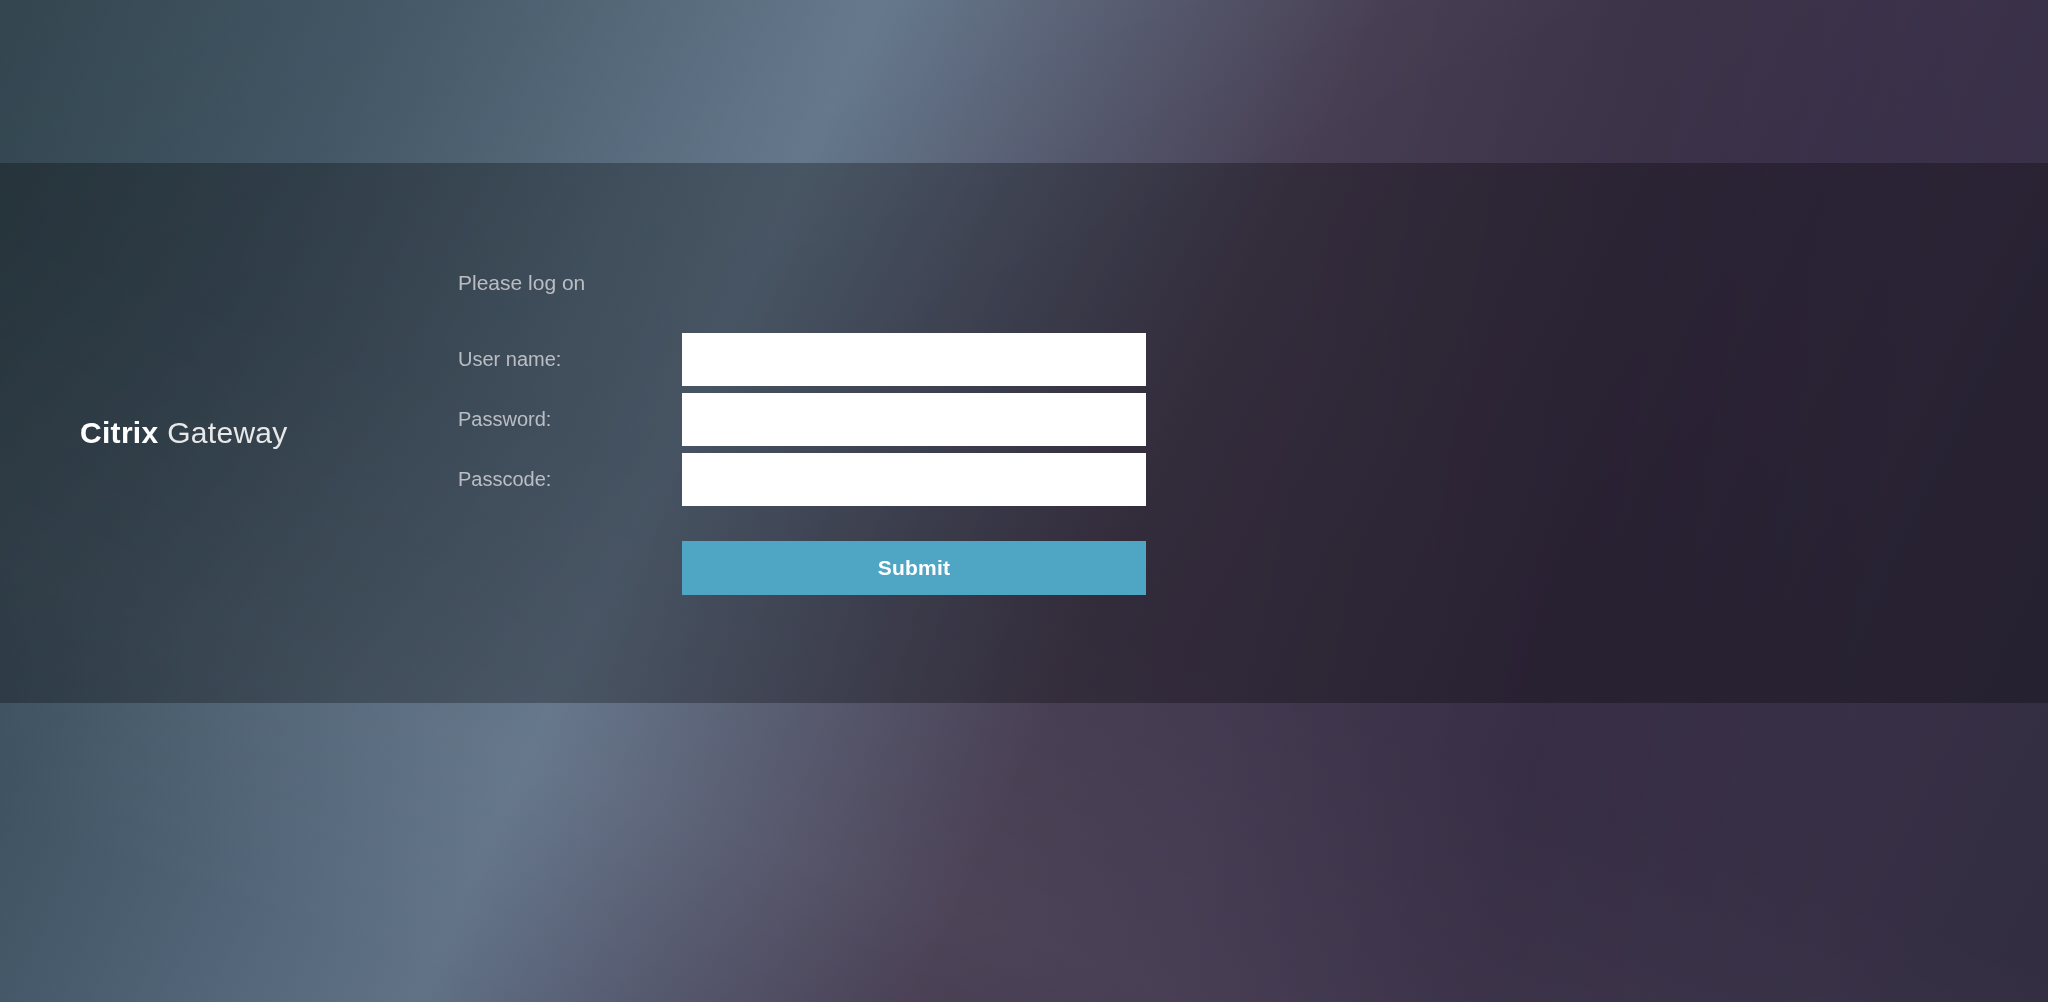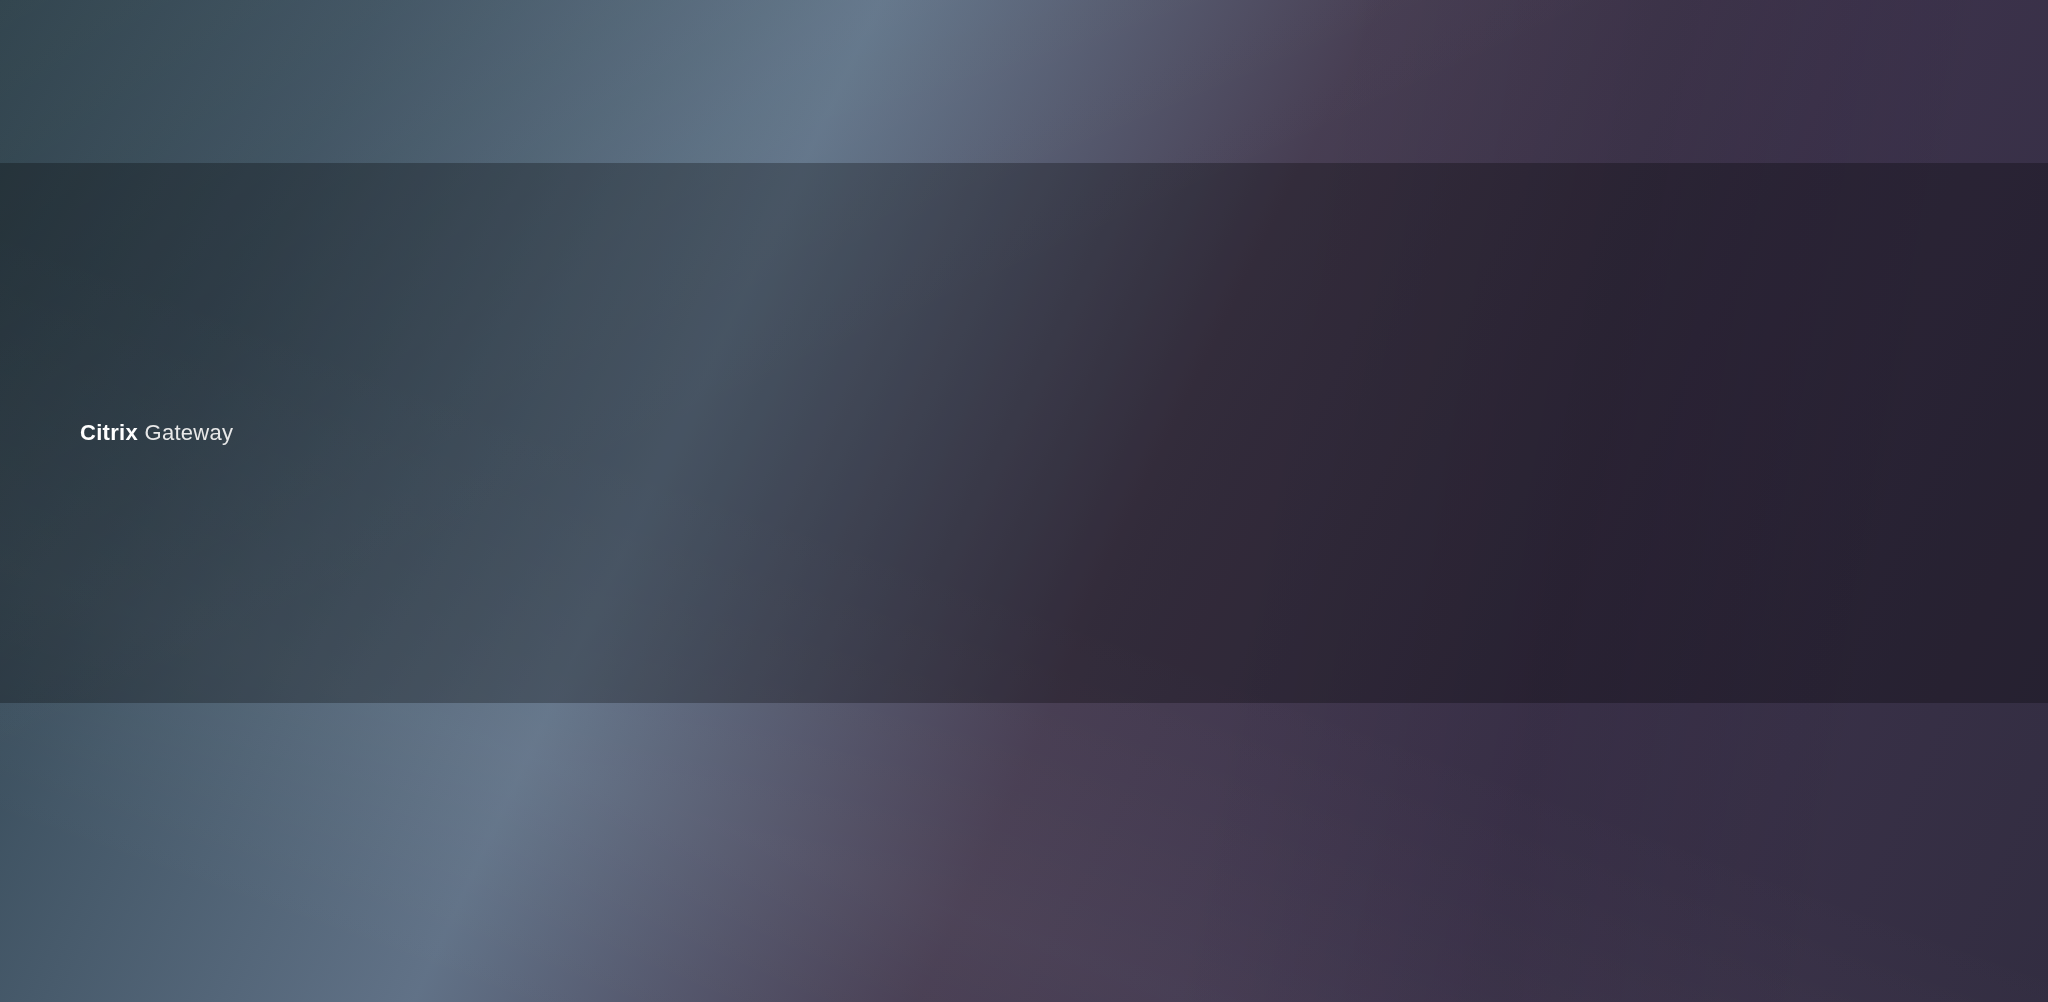--- a/index.html
+++ b/index.html
@@ -77,21 +77,21 @@
       width: 100%;
       padding-left: 80px;
     }
 
     .logo-block {
       width: 378px;
       flex-shrink: 0;
     }
 
     .logo-text {
-      font-size: 22px;
+      font-size: 30px;
       font-weight: 300;
       color: #e8e8e8;
       letter-spacing: 0.3px;
     }
 
     .logo-text .bold {
       font-weight: 700;
       color: #ffffff;
     }
 
@@ -166,15 +166,40 @@
 <div class="panel">
   <div class="panel-inner">
 
     <div class="logo-block">
       <div class="logo-text">
         <span class="bold">Citrix</span>
         <span>Gateway</span>
       </div>
     </div>
 
+    <div class="form-block">
+
+      <div class="instruction">Please log on</div>
+
+      <div class="field-row">
+        <label class="field-label">User name:</label>
+        <input type="text" class="field-input" value="" style="">
+      </div>
+
+      <div class="field-row">
+        <label class="field-label">Password:</label>
+        <input type="password" class="field-input" value="" style="">
+      </div>
+
+      <div class="field-row">
+        <label class="field-label">Passcode:</label>
+        <input type="password" class="field-input" value="" style="">
+      </div>
+
+      <div class="submit-row">
+        <div class="submit-spacer"></div>
+        <button class="submit-btn">Submit</button>
+      </div>
+
+    </div>
 
   </div>
 </div>
 
 </body></html>

